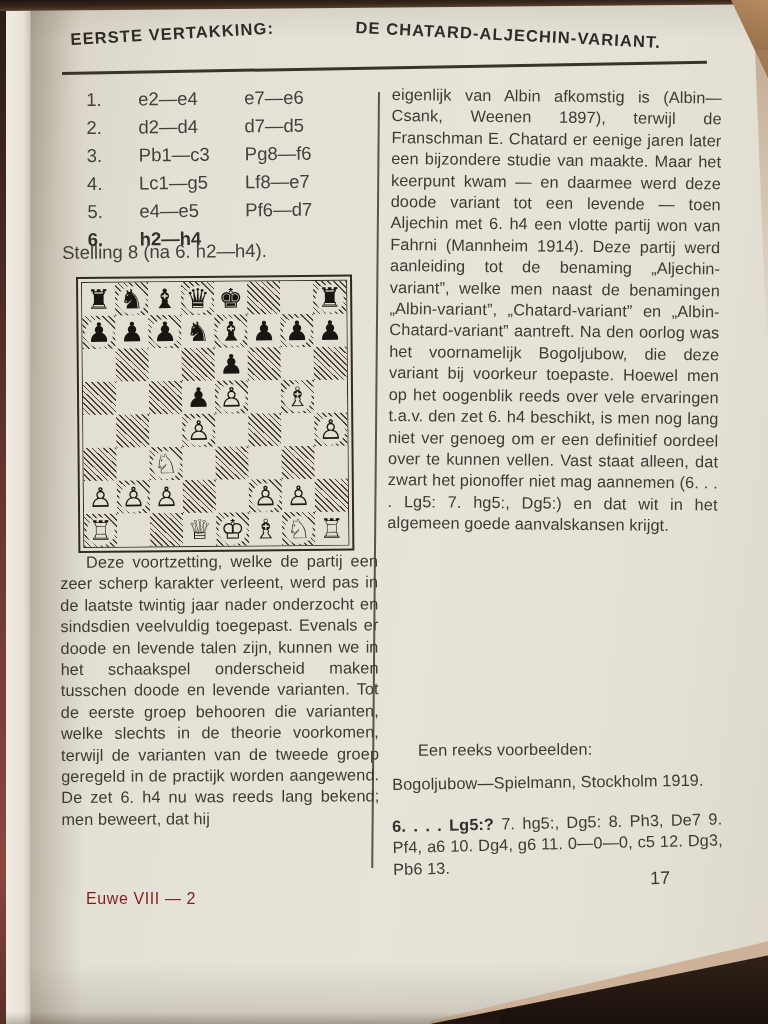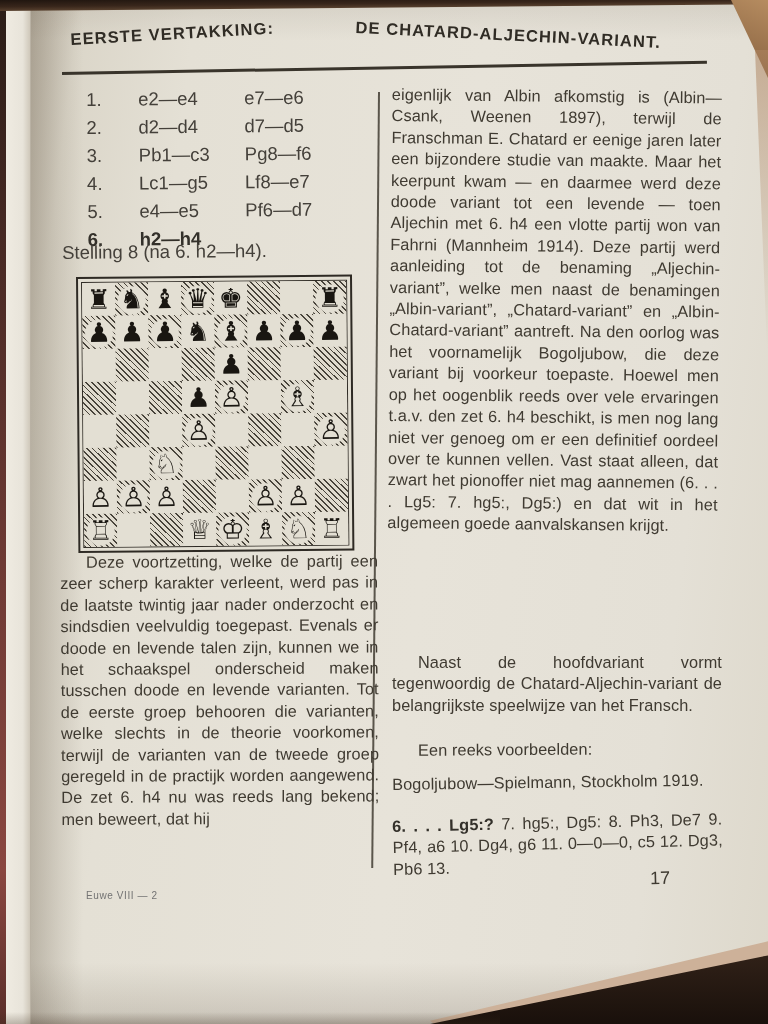--- a/index.html
+++ b/index.html
@@ -67,21 +67,21 @@
   .left-par{left:60px;top:552px;width:318px;transform:rotate(-0.3deg);transform-origin:left top;}
 
   .right-p1{left:392px;top:84px;width:330px;transform:rotate(0.6deg);transform-origin:left top;}
   .right-p2{left:392px;top:652px;width:330px;}
   .right-p3{left:392px;top:740px;width:330px;transform:rotate(-0.4deg);transform-origin:left top;}
   .right-p4{left:392px;top:774px;width:330px;transform:rotate(-0.8deg);transform-origin:left top;}
   .right-p5{left:392px;top:816px;width:330px;transform:rotate(-1.3deg);transform-origin:left top;}
   .right-p5 b{color:#33302a;}
 
   .page-number{position:absolute;left:650px;top:868px;font-size:18px;color:#3f3a31;transform:rotate(-1.5deg);}
-  .footer{position:absolute;left:86px;top:890px;font-size:10px;letter-spacing:.6px;color:#737373;}
+  .footer{position:absolute;left:86px;top:890px;font-size:16px;letter-spacing:.6px;color:#7f1d1d;}
 </style>
 </head>
 <body>
 
 <div class="photo">
   <div class="paper"></div>
   <div class="edge-left-red"></div>
   <div class="edge-left-page"></div>
   <div class="gutter-shadow"></div>
   <div class="strip-top"></div>
@@ -279,20 +279,19 @@
           <div class="sq light">
             <div class="piece">♖</div>
           </div>
         </div>
     </div>
   </div>
 
   <div class="body-par left-par indent">Deze voortzetting, welke de partij een zeer scherp karakter verleent, werd pas in de laatste twintig jaar nader onderzocht en sindsdien veelvuldig toegepast. Evenals er doode en levende talen zijn, kunnen we in het schaakspel onderscheid maken tusschen doode en levende varianten. Tot de eerste groep behooren die varianten, welke slechts in de theorie voorkomen, terwijl de varianten van de tweede groep geregeld in de practijk worden aangewend. De zet 6. h4 nu was reeds lang bekend; men beweert, dat hij</div>
 
   <div class="body-par right-p1">eigenlijk van Albin afkomstig is (Albin—Csank, Weenen 1897), terwijl de Franschman E. Chatard er eenige jaren later een bijzondere studie van maakte. Maar het keerpunt kwam — en daarmee werd deze doode variant tot een levende — toen Aljechin met 6. h4 een vlotte partij won van Fahrni (Mannheim 1914). Deze partij werd aanleiding tot de benaming „Aljechin-variant”, welke men naast de benamingen „Albin-variant”, „Chatard-variant” en „Albin-Chatard-variant” aantreft. Na den oorlog was het voornamelijk Bogoljubow, die deze variant bij voorkeur toepaste. Hoewel men op het oogenblik reeds over vele ervaringen t.a.v. den zet 6. h4 beschikt, is men nog lang niet ver genoeg om er een definitief oordeel over te kunnen vellen. Vast staat alleen, dat zwart het pionoffer niet mag aannemen (6. . . . Lg5: 7. hg5:, Dg5:) en dat wit in het algemeen goede aanvalskansen krijgt.</div>
-  <div class="body-par right-p2 indent">Naast de hoofdvariant vormt tegenwoordig de Chatard-Aljechin-variant de belangrijkste speelwijze van het Fransch.</div>
   <div class="body-par right-p3 indent">Een reeks voorbeelden:</div>
   <div class="body-par right-p4">Bogoljubow—Spielmann, Stockholm 1919.</div>
   <div class="body-par right-p5"><b>6. . . . Lg5:?</b><span> 7. hg5:, Dg5: 8. Ph3, De7 9. Pf4, a6 10. Dg4, g6 11. 0—0—0, c5 12. Dg3, Pb6 13.</span></div>
 
   <div class="page-number">17</div>
   <div class="footer">Euwe VIII — 2</div>
 </div>
 
 </body></html>

